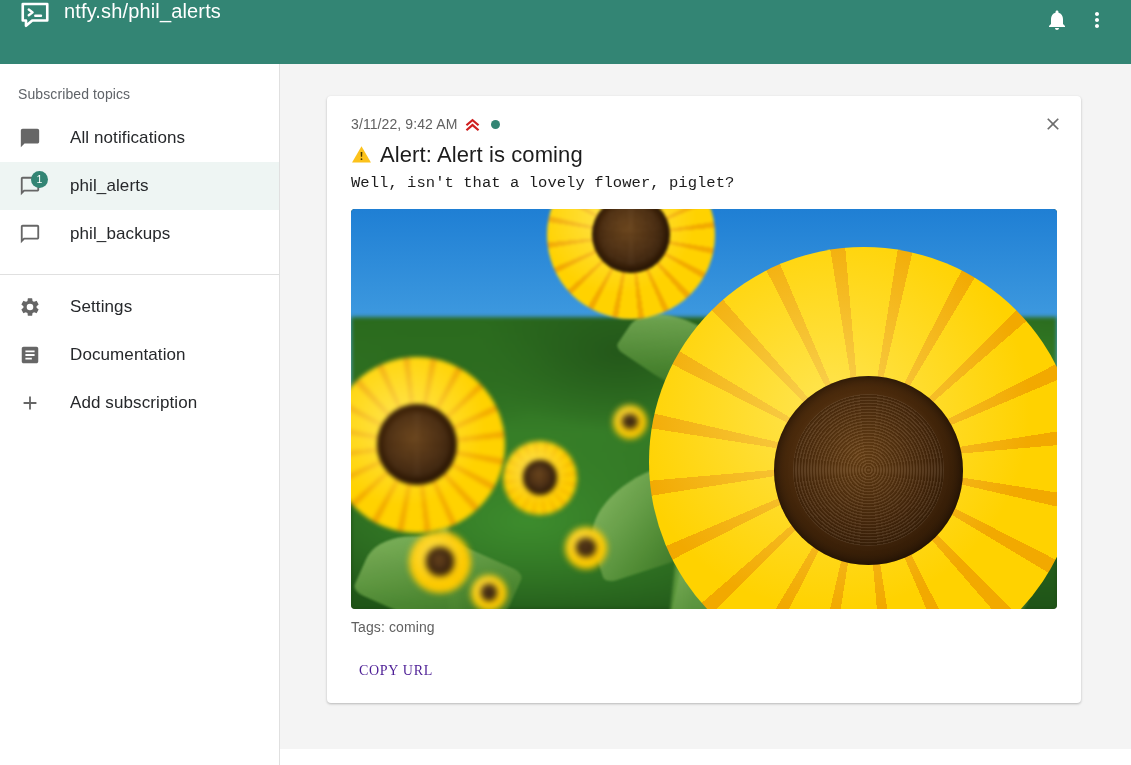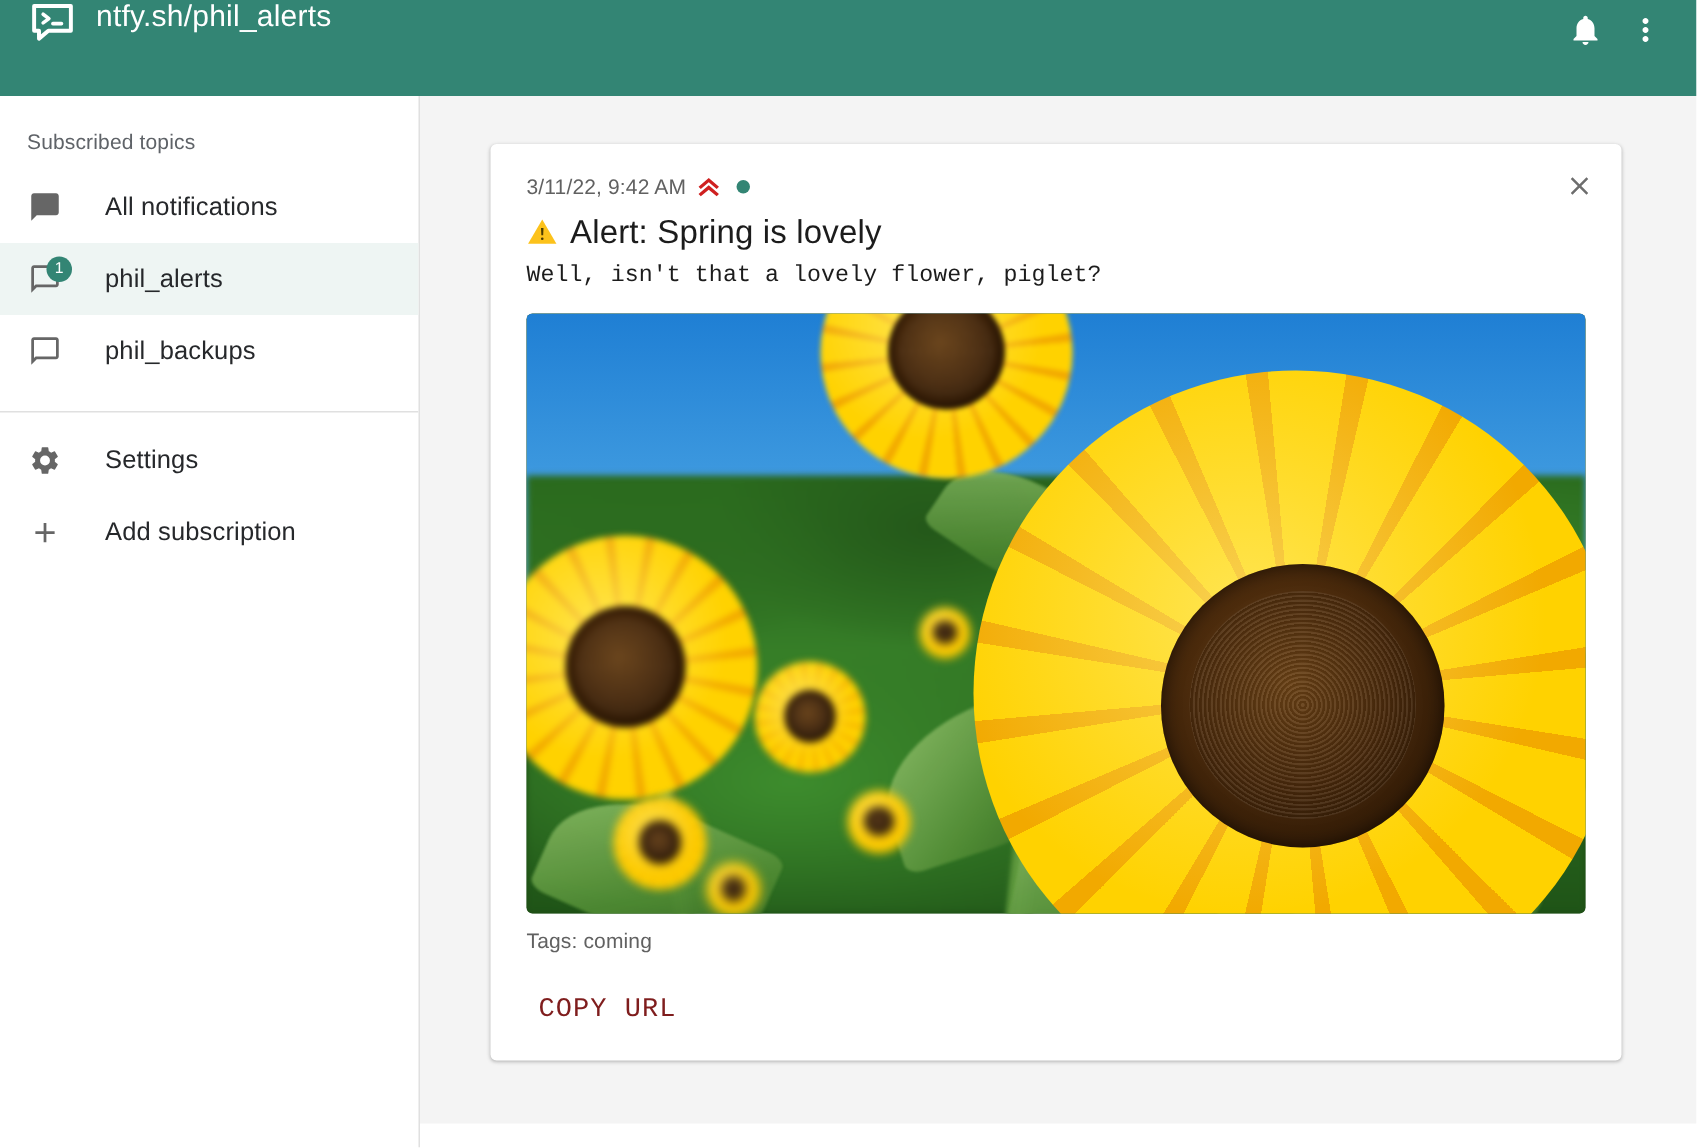--- a/index.html
+++ b/index.html
@@ -278,23 +278,23 @@
   .card-actions {
     margin-top: 22px;
     display: flex;
     align-items: center;
     gap: 12px;
     padding-bottom: 6px;
   }
   .text-btn {
     background: transparent;
     border: none;
-    color: #7f1d1d;
-    font-family: Liberation Mono, monospace;
-    font-size: 18px;
+    color: #4c1d95;
+    font-family: Liberation Serif, serif;
+    font-size: 14px;
     font-weight: 500;
     letter-spacing: .7px;
     padding: 6px 8px;
     border-radius: 4px;
     cursor: pointer;
   }
 </style>
 </head>
 <body>
 
@@ -362,20 +362,28 @@
     <ul class="nav-list">
       <li class="nav-item">
         <span class="nav-icon">
           <svg width="22" height="22" viewBox="0 0 24 24" aria-hidden="true">
             <path fill="#666666" d="M19.14 12.94c.04-.3.06-.61.06-.94s-.02-.64-.07-.94l2.03-1.58a.49.49 0 0 0 .12-.61l-1.92-3.32a.49.49 0 0 0-.59-.22l-2.39.96c-.5-.38-1.03-.7-1.62-.94l-.36-2.54a.48.48 0 0 0-.48-.41h-3.84c-.24 0-.43.17-.47.41l-.36 2.54c-.59.24-1.13.57-1.62.94l-2.39-.96a.47.47 0 0 0-.59.22L2.74 8.87c-.12.21-.08.47.12.61l2.03 1.58c-.05.3-.09.63-.09.94s.02.64.07.94l-2.03 1.58a.49.49 0 0 0-.12.61l1.92 3.32c.12.22.37.29.59.22l2.39-.96c.5.38 1.03.7 1.62.94l.36 2.54c.05.24.24.41.48.41h3.84c.24 0 .44-.17.47-.41l.36-2.54c.59-.24 1.13-.56 1.62-.94l2.39.96c.22.08.47 0 .59-.22l1.92-3.32a.49.49 0 0 0-.12-.61l-2.01-1.58zM12 15.6A3.6 3.6 0 1 1 12 8.4a3.6 3.6 0 0 1 0 7.2z"></path>
           </svg>
         </span>
         <span class="nav-label">Settings</span>
       </li>
 
+      <li class="nav-item">
+        <span class="nav-icon">
+          <svg width="22" height="22" viewBox="0 0 24 24" aria-hidden="true">
+            <path fill="#666666" d="M19 3H5c-1.1 0-2 .9-2 2v14c0 1.1.9 2 2 2h14c1.1 0 2-.9 2-2V5c0-1.1-.9-2-2-2zm-5 14H7v-2h7v2zm3-4H7v-2h10v2zm0-4H7V7h10v2z"></path>
+          </svg>
+        </span>
+        <span class="nav-label">Documentation</span>
+      </li>
 
       <li class="nav-item">
         <span class="nav-icon">
           <svg width="22" height="22" viewBox="0 0 24 24" aria-hidden="true">
             <path fill="#666666" d="M19 13h-6v6h-2v-6H5v-2h6V5h2v6h6v2z"></path>
           </svg>
         </span>
         <span class="nav-label">Add subscription</span>
       </li>
     </ul>
@@ -400,21 +408,21 @@
           </svg>
         </span>
         <span class="unread-dot"></span>
       </div>
 
       <div class="card-title">
         <svg class="warn-emoji" width="21" height="21" viewBox="0 0 24 24" aria-hidden="true">
           <path fill="#fcc21b" d="M12 2.6L1.2 21.2h21.6z"></path>
           <path fill="#4a3a00" d="M11.05 9.1h1.9l-.25 5.6h-1.4zM12 16.3a1.02 1.02 0 1 1 0 2.04 1.02 1.02 0 0 1 0-2.04z"></path>
         </svg>
-        <span>Alert: Spring is lovely</span>
+        <span>Alert: Alert is coming</span>
       </div>
 
       <div class="card-body">Well, isn't that a lovely flower, piglet?</div>
 
       <div class="attachment">
         <div class="sky"></div>
         <div class="foliage"></div>
 
         <div class="stem" id="stem-a"></div>
         <div class="stem" id="stem-b"></div>

